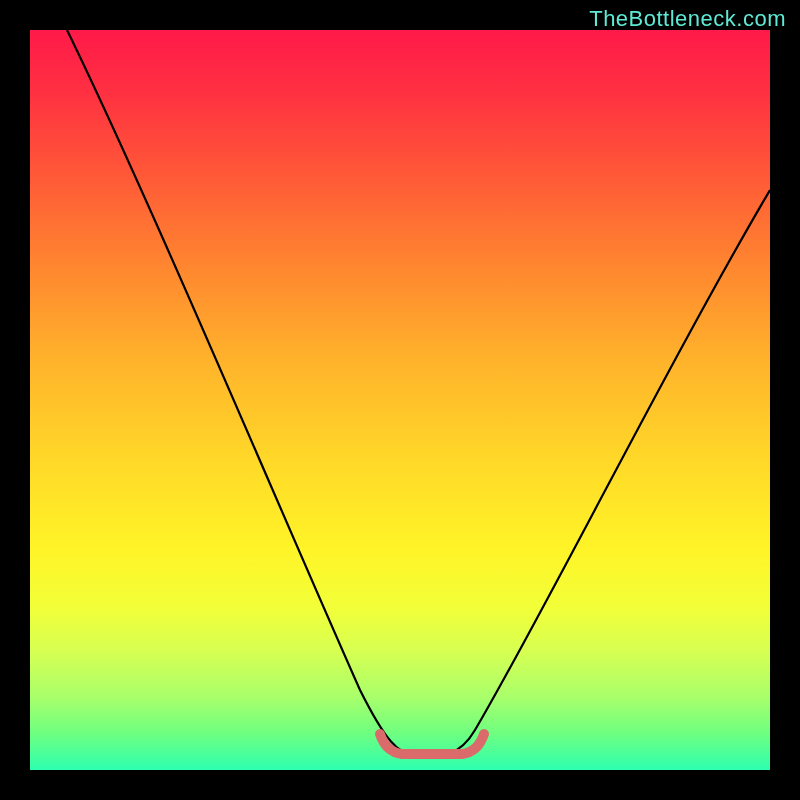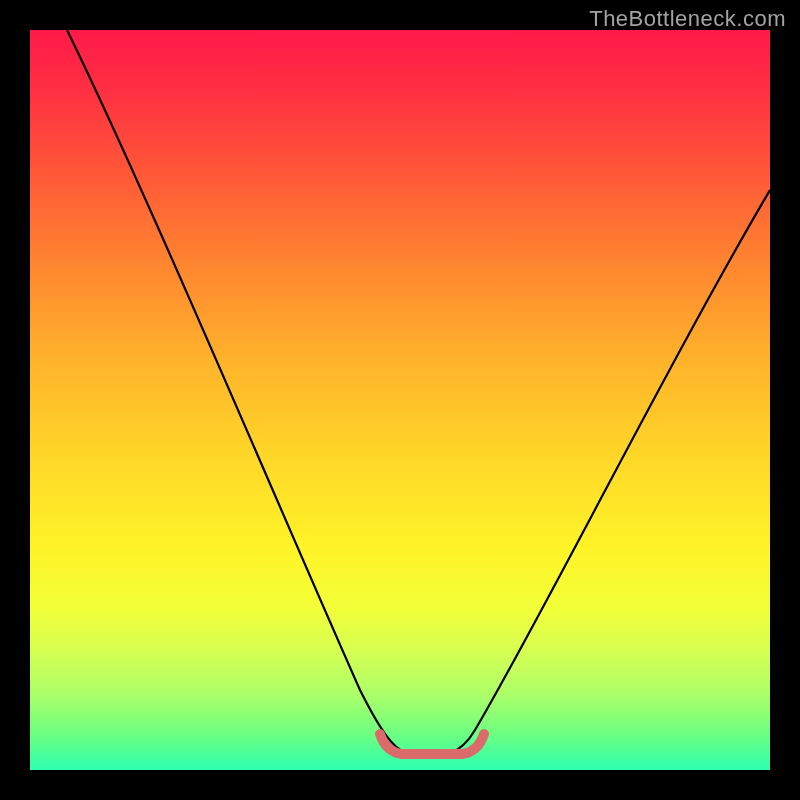--- a/index.html
+++ b/index.html
@@ -14,21 +14,21 @@
   .frame {
     position: relative;
     width: 800px;
     height: 800px;
     background: #000;
   }
   .watermark {
     position: absolute;
     top: 6px;
     right: 14px;
-    color: #a3a3a3;
+    color: #5eead4;
     font-size: 22px;
     font-weight: 500;
     letter-spacing: 0.5px;
     z-index: 10;
   }
   .plot-area {
     position: absolute;
     left: 30px;
     top: 30px;
     width: 740px;

